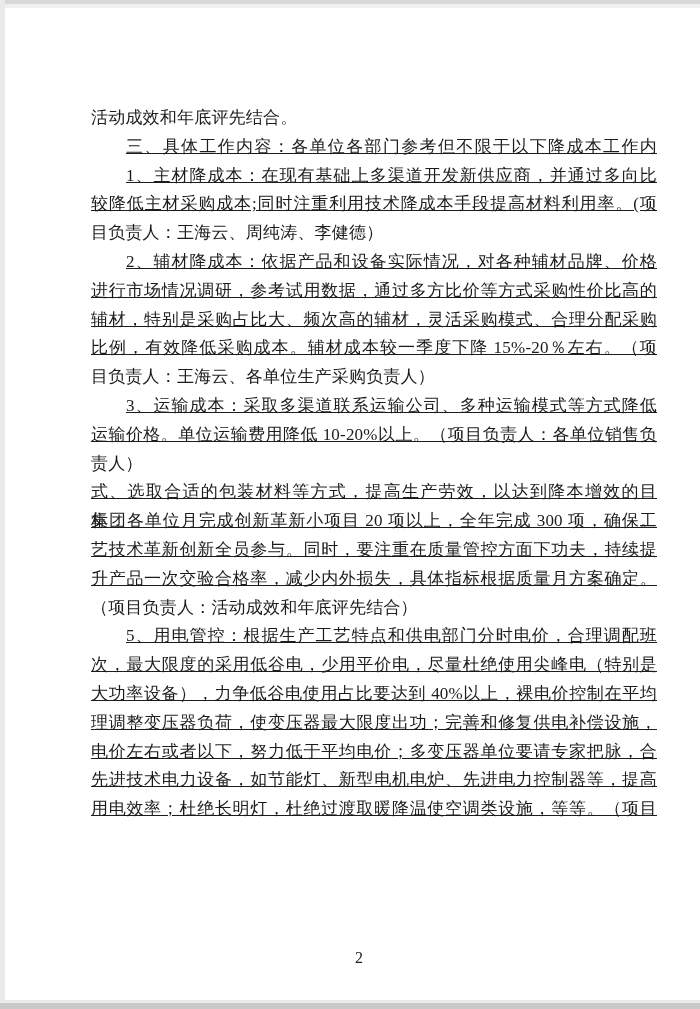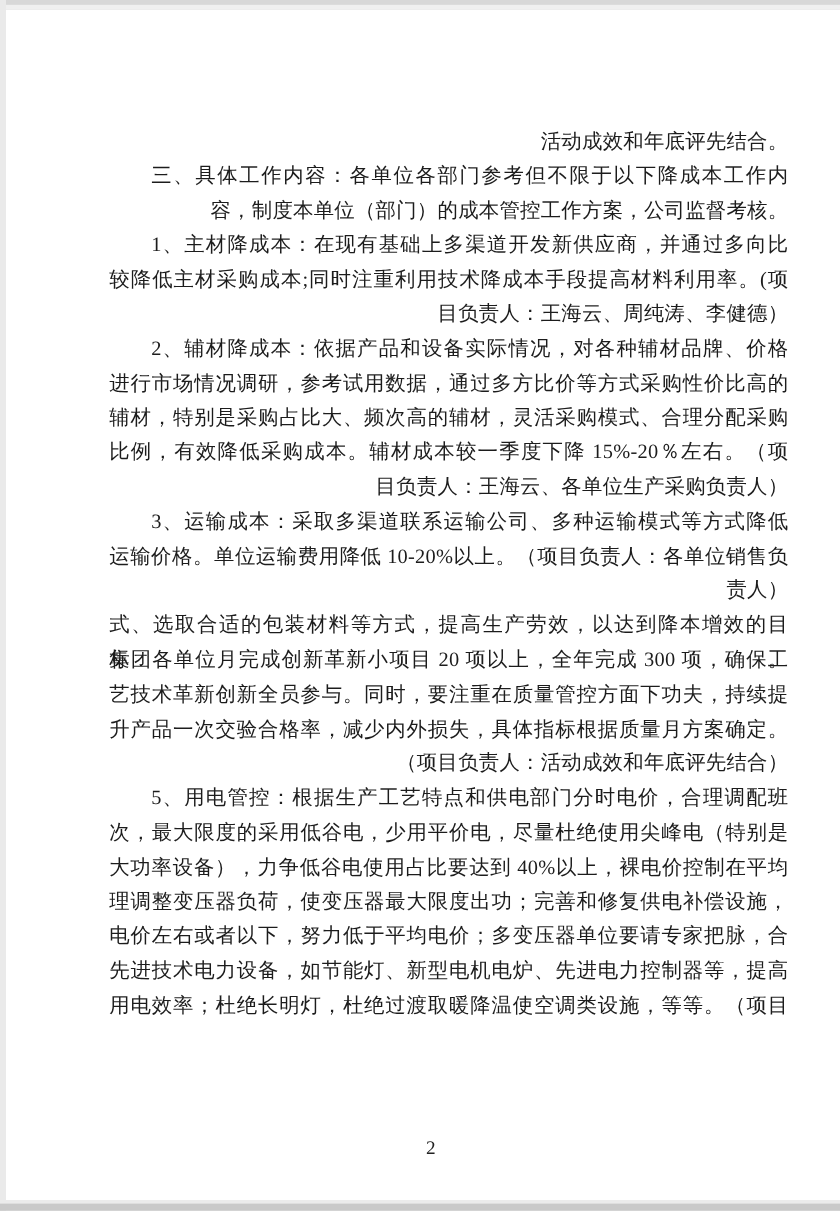--- a/index.html
+++ b/index.html
@@ -37,27 +37,28 @@
   .text-block {
     position: absolute;
     top: 104px;
     left: 91px;
     width: 566px;
   }
   .line {
     height: 28.8px;
     line-height: 28.8px;
     font-size: 17px;
-    text-align: right;
+    text-align: left;
     white-space: normal;
     letter-spacing: 0.2px;
   }
   .line.fill {
     text-align: justify;
     text-align-last: justify;
+    text-decoration: underline;
   }
   .line.indent {
     text-indent: 35px;
   }
   .footer {
     position: absolute;
     top: 946px;
     left: 0;
     width: 100%;
     box-sizing: border-box;
@@ -71,21 +72,20 @@
 </head>
 <body>
 
 <div class="edge-top"></div>
 <div class="edge-left"></div>
 <div class="edge-bottom"></div>
 
 <div class="text-block" id="text-block">
     <div class="line">活动成效和年底评先结合。</div>
     <div class="line indent fill">三、具体工作内容：各单位各部门参考但不限于以下降成本工作内</div>
-    <div class="line">容，制度本单位（部门）的成本管控工作方案，公司监督考核。</div>
     <div class="line indent fill">1、主材降成本：在现有基础上多渠道开发新供应商，并通过多向比</div>
     <div class="line fill">较降低主材采购成本;同时注重利用技术降成本手段提高材料利用率。(项</div>
     <div class="line">目负责人：王海云、周纯涛、李健德）</div>
     <div class="line indent fill">2、辅材降成本：依据产品和设备实际情况，对各种辅材品牌、价格</div>
     <div class="line fill">进行市场情况调研，参考试用数据，通过多方比价等方式采购性价比高的</div>
     <div class="line fill">辅材，特别是采购占比大、频次高的辅材，灵活采购模式、合理分配采购</div>
     <div class="line fill">比例，有效降低采购成本。辅材成本较一季度下降 15%-20％左右。（项</div>
     <div class="line">目负责人：王海云、各单位生产采购负责人）</div>
     <div class="line indent fill">3、运输成本：采取多渠道联系运输公司、多种运输模式等方式降低</div>
     <div class="line fill">运输价格。单位运输费用降低 10-20%以上。（项目负责人：各单位销售负</div>

